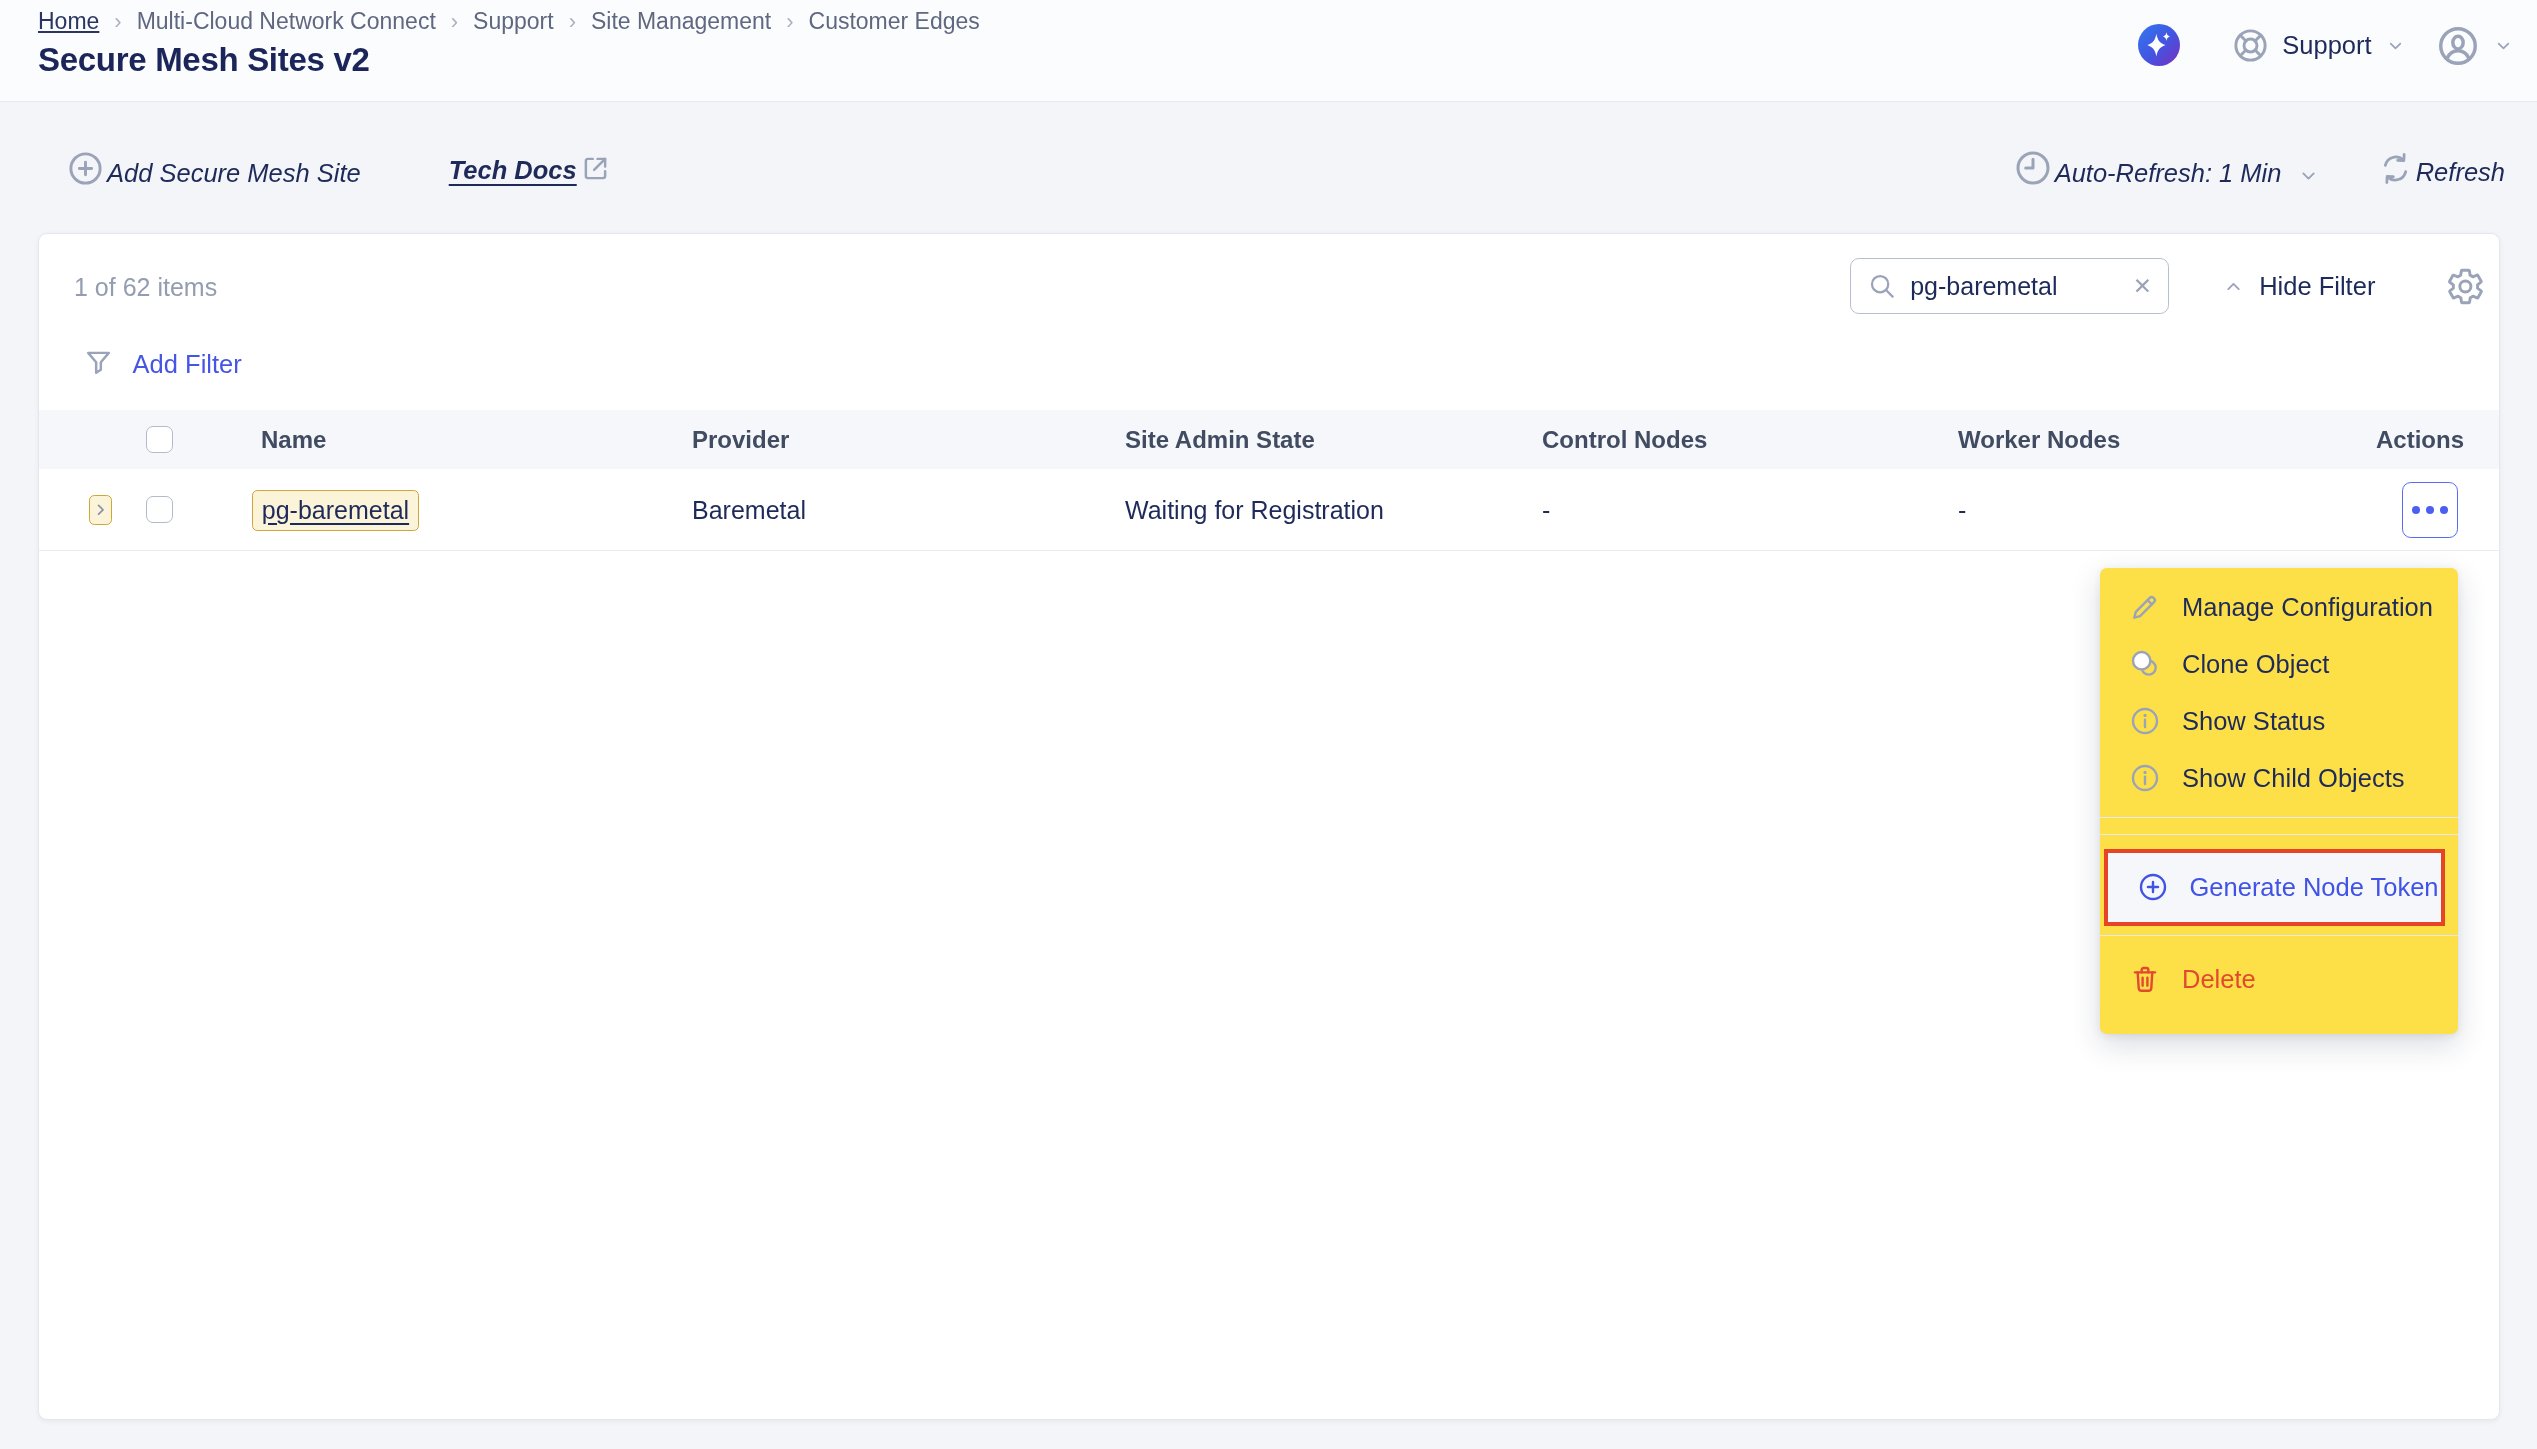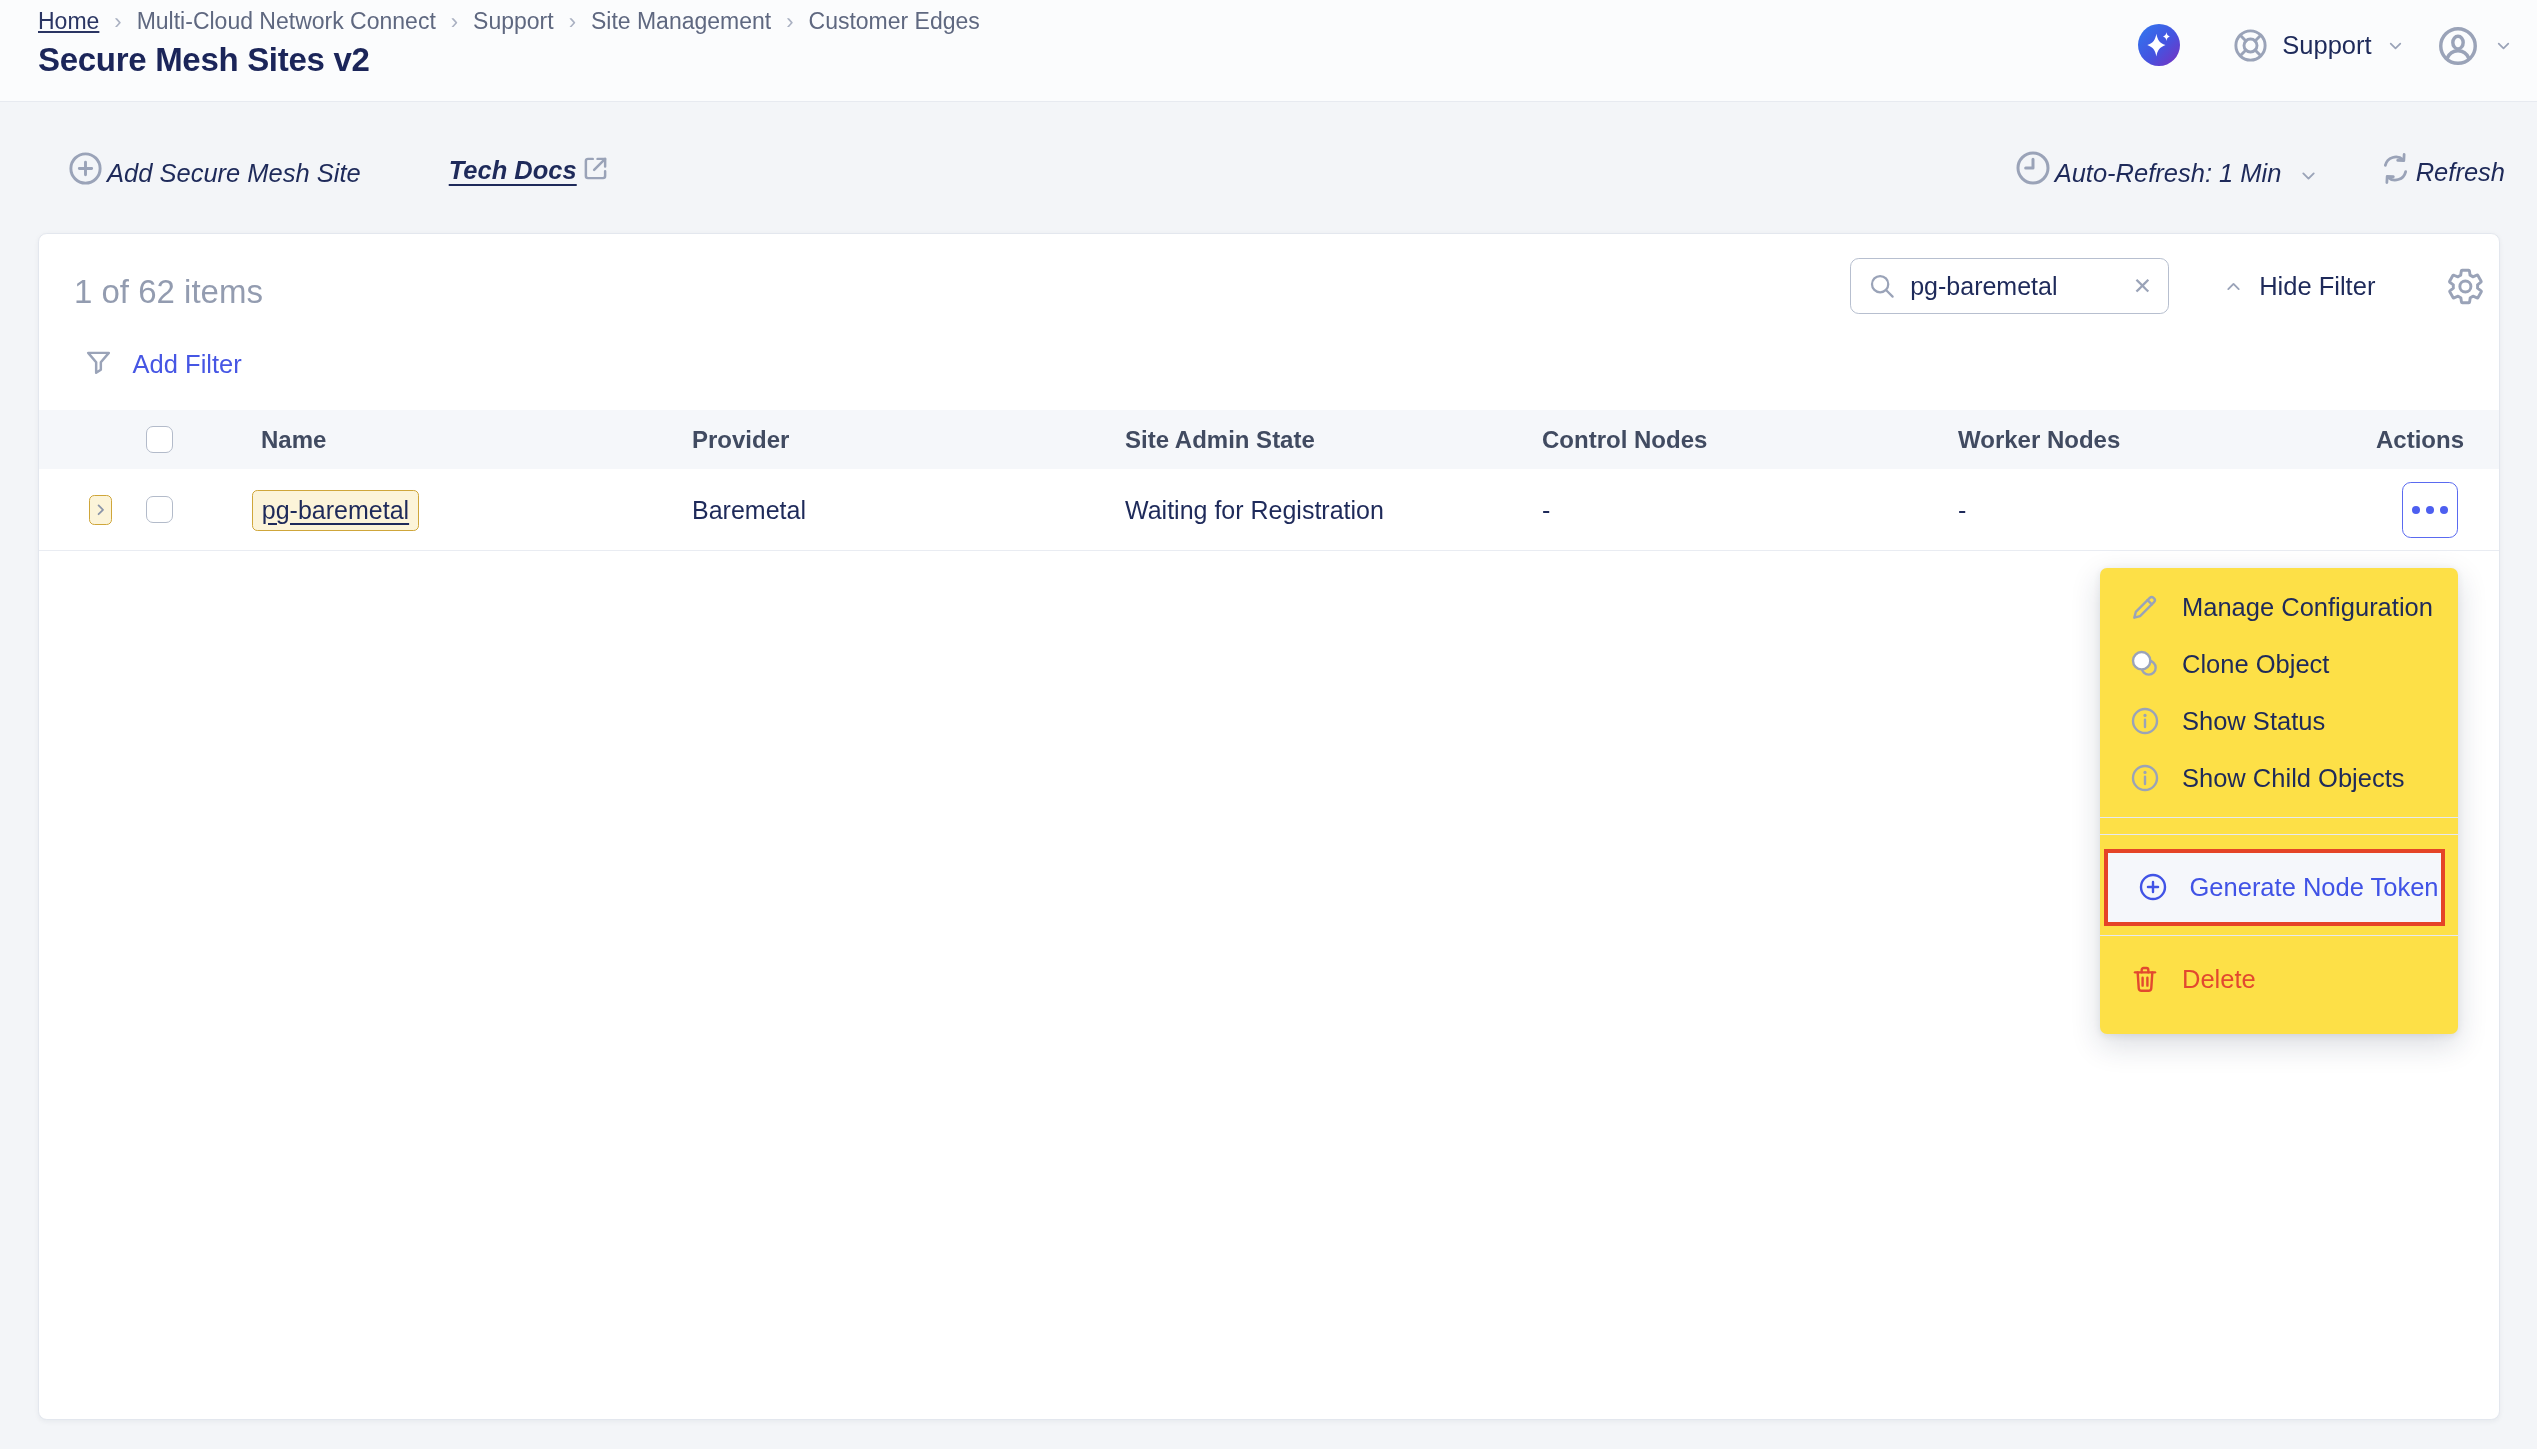--- a/index.html
+++ b/index.html
@@ -30,21 +30,21 @@
   .toolbar { position:absolute; left:0; top:103px; width:2538px; height:130px; }
   .toolbar-left { position:absolute; left:66px; top:0; height:130px; display:flex; align-items:center; gap:88px; }
   .toolbar-right { position:absolute; right:33px; top:0; height:130px; display:flex; align-items:center; gap:56px; }
   .tb-btn { display:flex; align-items:flex-end; gap:2px; cursor:pointer;font-style:italic; }
   .tb-label { font-size:25.5px; font-weight:500; color:#1e2a5a; }
   .techdocs-label { font-size:25.5px; font-weight:600; color:#1e2a5a; text-decoration:underline; text-underline-offset:5.3px; }
 
   
   .panel { position:absolute; left:38px; top:233px; width:2462px; height:1187px; background:#ffffff;
            border:0.9px solid #e3e7ee; border-radius:8.8px; box-shadow:0 1.8px 5.3px rgba(20,30,60,0.05); }
-  .items-count { position:absolute; left:35px; top:39px; font-size:33px; color:#939cb0; }
+  .items-count { position:absolute; left:35px; top:39px; font-size:25px; color:#939cb0; }
   .search-box { position:absolute; left:1811px; top:24px; width:319px; height:56px; background:#fff;
                 border:0.9px solid #b7bfcf; border-radius:8.8px; display:flex; align-items:center; padding:0 16px; gap:13.2px; }
   .search-input { border:none; outline:none; flex:1; font-family:"Liberation Sans", sans-serif; font-size:25px; color:#1e2a5a; background:transparent; min-width:0; }
   .clear-x { font-size:23px; color:#9aa3b8; cursor:pointer; line-height:1; }
   .hide-filter { position:absolute; left:2182px; top:24px; height:56px; display:flex; align-items:center; gap:13.2px; cursor:pointer; }
   .hide-filter-label { font-size:25.5px; font-weight:500; color:#1e2a5a; }
   .gear-btn { position:absolute; left:2407px; top:33px; cursor:pointer; }
   .add-filter { position:absolute; left:43px; top:97px; height:48px; display:flex; align-items:flex-end; gap:17.6px; cursor:pointer; }
   .add-filter-label { font-size:25.5px; color:#4656e4; }
 

